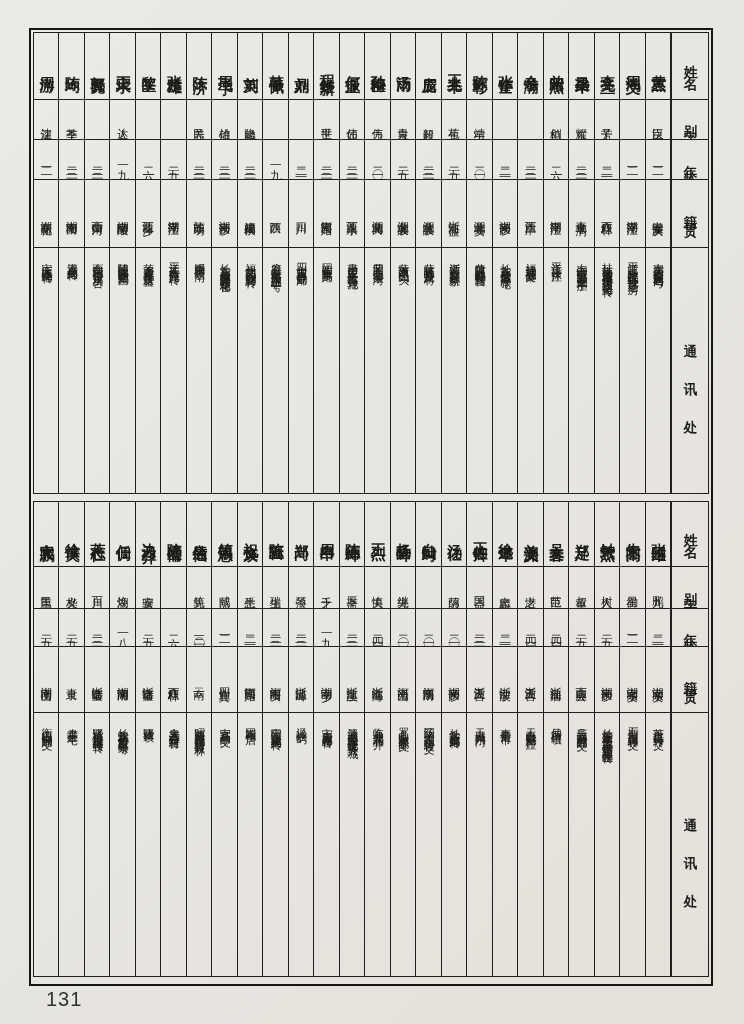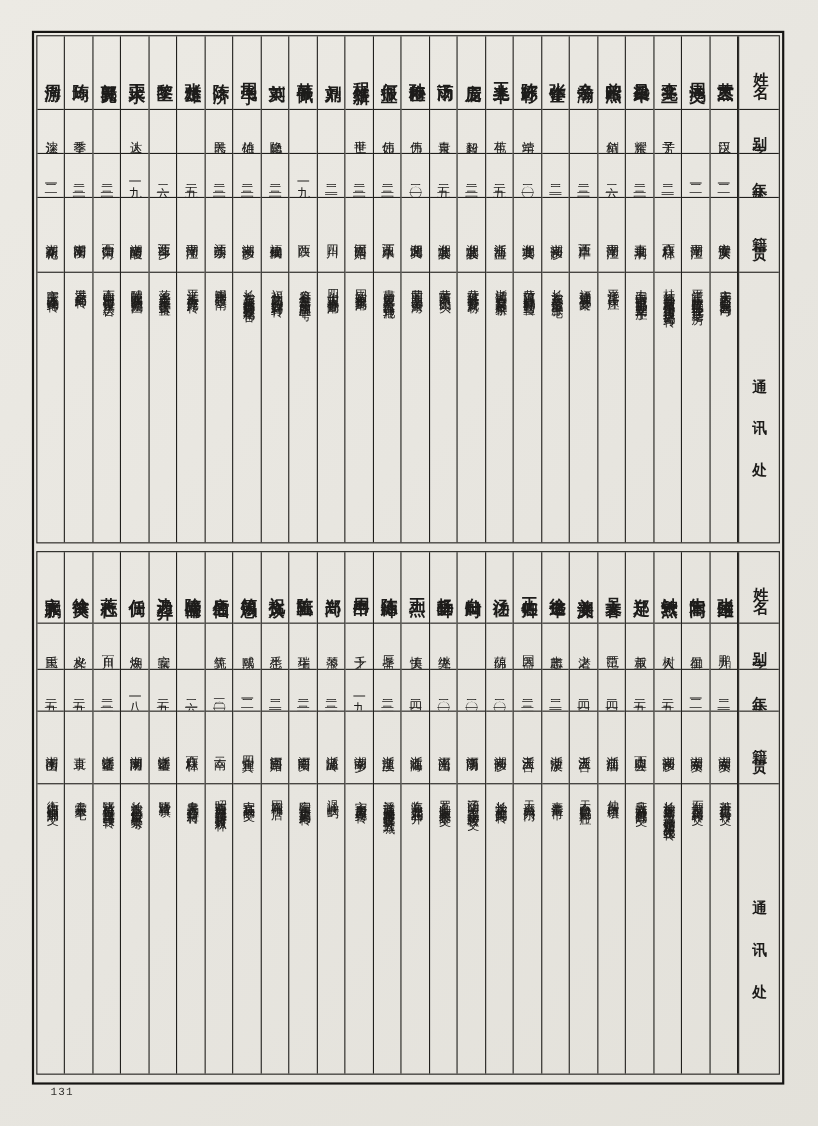--- a/index.html
+++ b/index.html
@@ -84,22 +84,22 @@
   .header-col .c-courtesy{letter-spacing:7px;}
   .header-col .c-age{letter-spacing:6px;}
   .header-col .c-native{letter-spacing:10px;}
   .header-col .c-address{
     letter-spacing:38px;
     justify-content:center;
     padding-top:38px; 
   }
   .page-number{
     position:absolute;left:46px;top:988px;
-    font-size:10px;color:#33322f;
-    font-family:Liberation Mono, monospace;
+    font-size:20px;color:#33322f;
+    font-family:Liberation Sans, sans-serif;
     letter-spacing:1px;
   }
 </style>
 </head>
 <body>
 
 <div class="page">
   <div class="table-frame">
     <section class="tbl top">
   <div class="col header-col">

